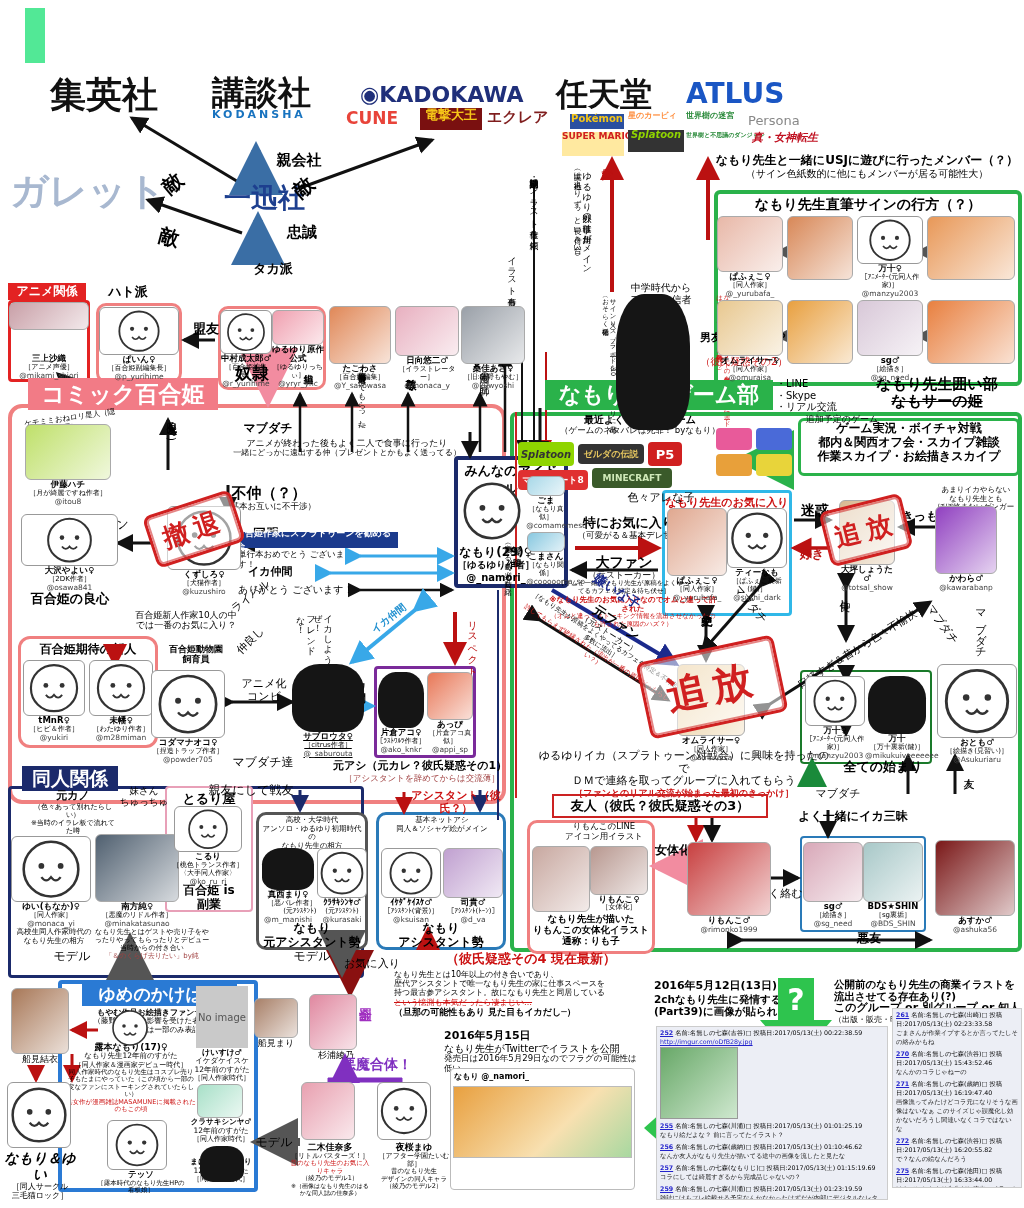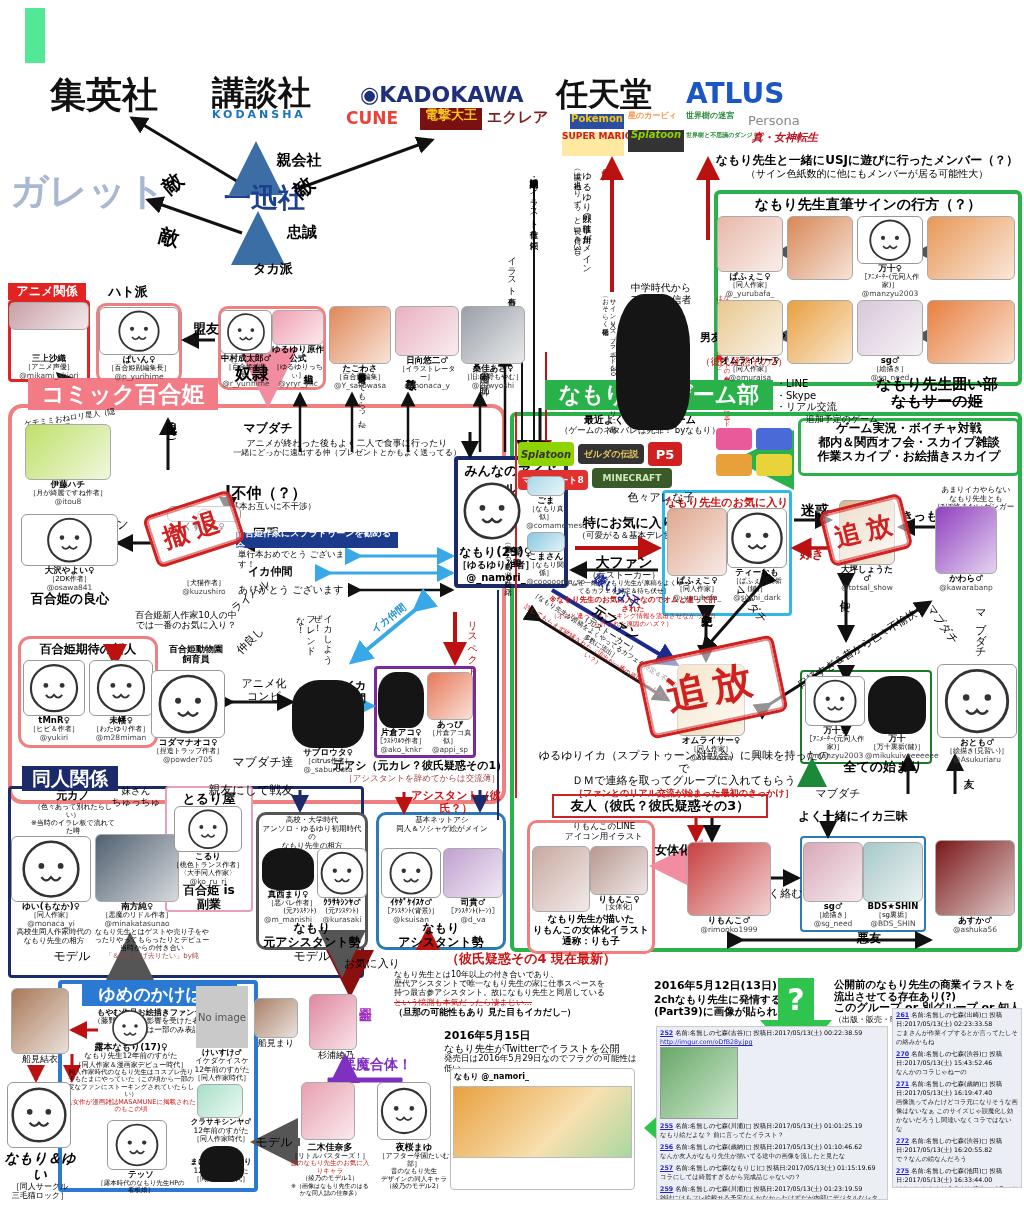--- a/index.html
+++ b/index.html
@@ -384,21 +384,21 @@
       <div class="el hdr z2" style="left: 22px; top: 766px; width: 96px; height: 25px; background: rgb(27, 42, 107); color: rgb(255, 255, 255); font-size: 19px;">同人関係</div>
       <div class="el lbl z2" style="left: 30px; top: 790px; width: 86px; height: 46px; text-align: center;">
         <div style="font-size: 11px; font-weight: bold;">元カノ</div>
         <div style="font-size: 7px;">（色々あって別れたらしい）</div>
         <div style="font-size: 7px;">※当時のイラレ板で流れてた噂</div>
       </div>
       <div class="el lbl z2" style="left: 6px; top: 928px; width: 96px; height: 28px; text-align: center;">
         <div style="font-size: 7.5px;">高校生同人作家時代の</div>
         <div style="font-size: 7.5px;">なもり先生の相方</div>
       </div>
-      <div class="el lbl z2" style="left: 102px; top: 786px; width: 68px; height: 26px; text-align: center;">
+      <div class="el lbl z2" style="left: 110px; top: 786px; width: 68px; height: 26px; text-align: center;">
         <div style="font-size: 9.5px;">妹さん</div>
         <div style="font-size: 9.5px;">ちゅっちゅ</div>
       </div>
       <div class="el lbl z2" style="left: 94px; top: 928px; width: 116px; height: 48px; text-align: center;">
         <div style="font-size: 7px;">なもり先生とはゲストや売り子をやったりやってもらったりとデビュー当時からの付き合い</div>
         <div style="font-size: 7px; color: rgb(160, 64, 64);">「＆のくらげ去りたい」by純</div>
       </div>
       <div class="el lbl z2" style="left: 170px; top: 884px; width: 78px; height: 28px; text-align: center;">
         <div style="font-size: 12px; font-weight: bold;">百合姫 is</div>
         <div style="font-size: 12px; font-weight: bold;">副業</div>
@@ -666,21 +666,21 @@
       </div>
       <div class="el char z2" style="left: 168px; top: 506px; width: 72px; height: 90px;">
         <div class="av" style="background: rgb(255, 255, 255); border: 1px solid rgb(153, 153, 153);"><svg viewBox="0 0 40 40" width="100%" height="100%">
             <circle cx="20" cy="20" r="17" fill="#fff" stroke="#333" stroke-width="1.6"></circle>
             <circle cx="14" cy="18" r="1.8" fill="#333"></circle>
             <circle cx="26" cy="18" r="1.8" fill="#333"></circle>
             <path d="M14 25 q3 4 6 0 q3 4 6 0" stroke="#333" stroke-width="1.4" fill="none"></path>
           </svg></div>
         <div class="cap">
           <div style="font-size: 8.5px; font-weight: bold;">くずしろ♀</div>
-          <div style="font-size: 7px; margin-top: 48px;">［犬猫作者］</div>
+          <div style="font-size: 7px;">［犬猫作者］</div>
           <div style="font-size: 7.5px; color: rgb(68, 68, 68);">@kuzushiro</div>
         </div>
       </div>
       <div class="el char z2" style="left: 24px; top: 660px; width: 60px; height: 82px;">
         <div class="av" style="background: rgb(255, 255, 255); border: 1px solid rgb(153, 153, 153);"><svg viewBox="0 0 40 40" width="100%" height="100%">
             <circle cx="20" cy="20" r="17" fill="#fff" stroke="#333" stroke-width="1.6"></circle>
             <circle cx="14" cy="18" r="1.8" fill="#333"></circle>
             <circle cx="26" cy="18" r="1.8" fill="#333"></circle>
             <path d="M14 25 q3 4 6 0 q3 4 6 0" stroke="#333" stroke-width="1.4" fill="none"></path>
           </svg></div>
@@ -709,21 +709,21 @@
             <circle cx="14" cy="18" r="1.8" fill="#333"></circle>
             <circle cx="26" cy="18" r="1.8" fill="#333"></circle>
             <path d="M14 25 q3 4 6 0 q3 4 6 0" stroke="#333" stroke-width="1.4" fill="none"></path>
           </svg></div>
         <div class="cap">
           <div style="font-size: 8.5px; font-weight: bold;">コダマナオコ♀</div>
           <div style="font-size: 7px;">［捏造トラップ作者］</div>
           <div style="font-size: 7.5px; color: rgb(68, 68, 68);">@powder705</div>
         </div>
       </div>
-      <div class="el char z2" style="left: 292px; top: 680px; width: 72px; height: 94px;">
+      <div class="el char z2" style="left: 292px; top: 664px; width: 72px; height: 94px; text-decoration: underline;">
         <div class="av" style="background: rgb(21, 21, 21); border-radius: 38% 38% 30% 30%;"></div>
         <div class="cap">
           <div style="font-size: 8.5px; font-weight: bold;">サブロウタ♀</div>
           <div style="font-size: 7px;">［citrus作者］</div>
           <div style="font-size: 7.5px; color: rgb(68, 68, 68);">@_saburouta</div>
         </div>
       </div>
       <div class="el char z2" style="left: 378px; top: 672px; width: 46px; height: 82px;">
         <div class="av" style="background: rgb(21, 21, 21); border-radius: 38% 38% 30% 30%;"></div>
         <div class="cap">

